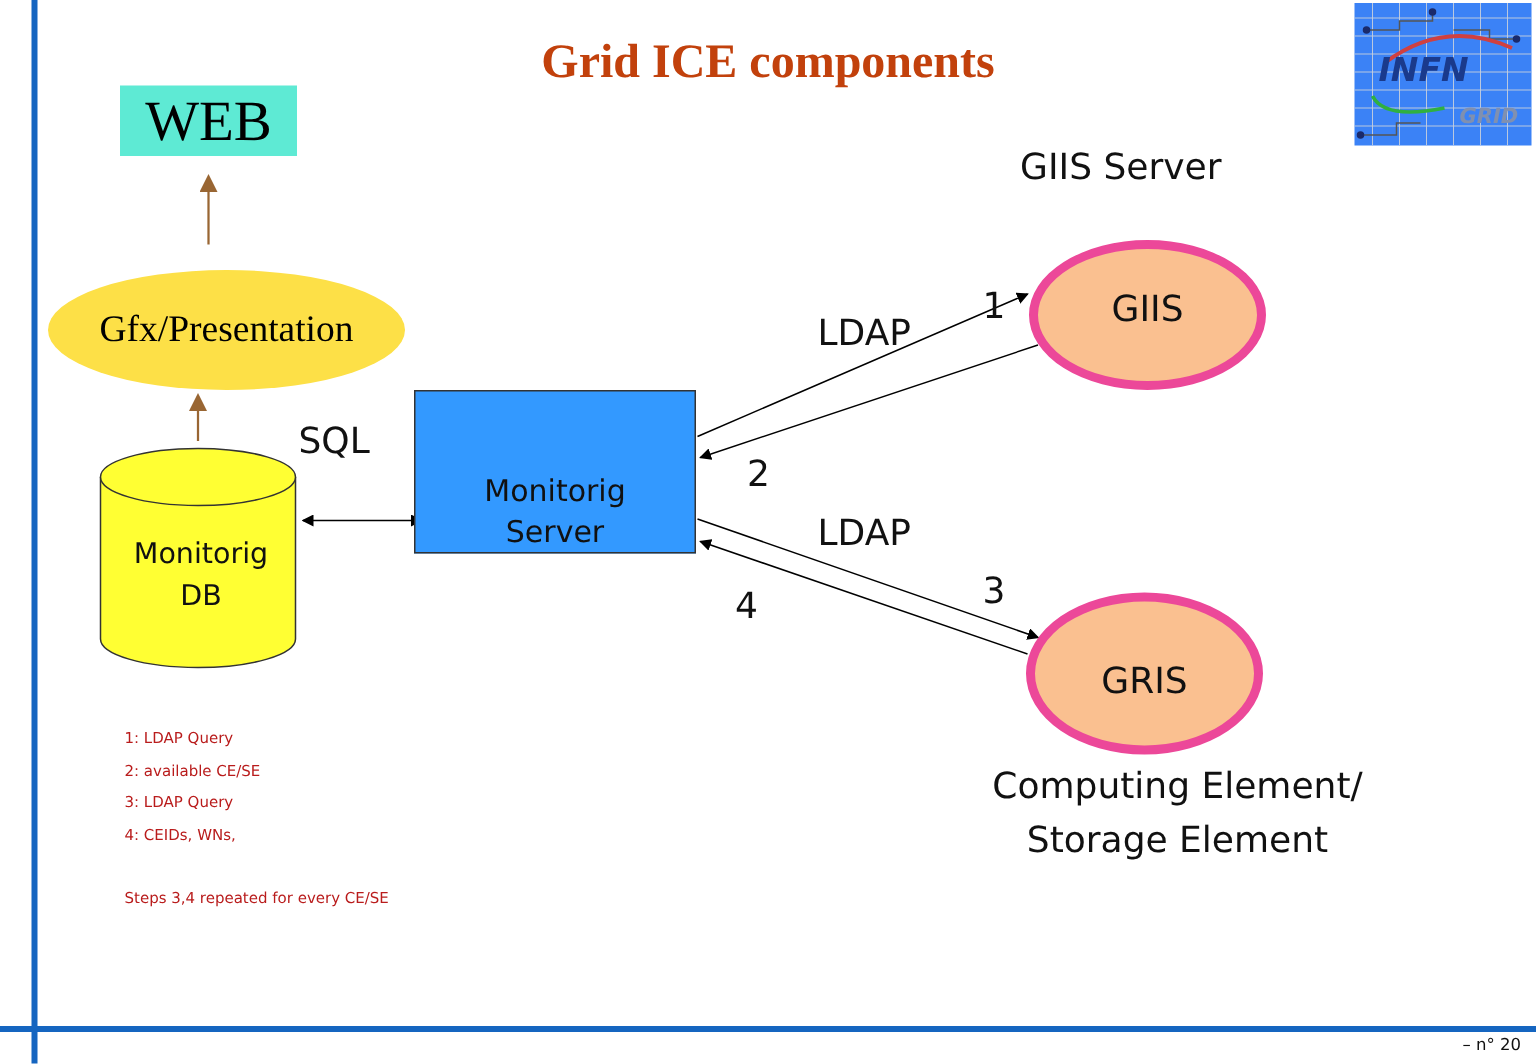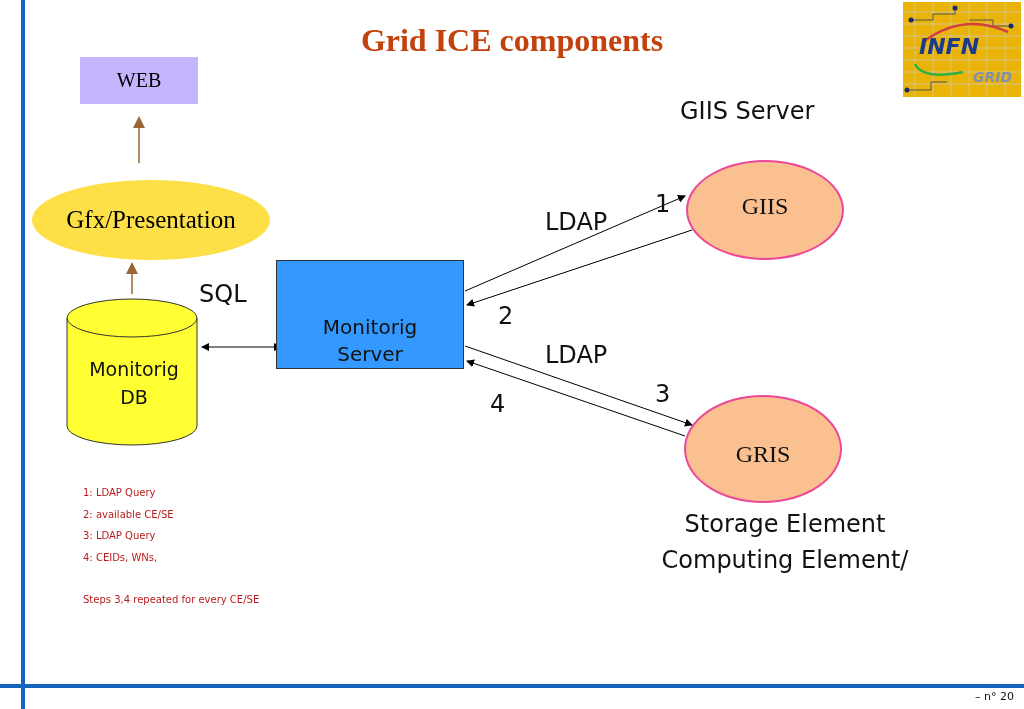--- a/index.html
+++ b/index.html
@@ -1,33 +1,33 @@
 <!DOCTYPE html>
 <html><head>
 <meta charset="utf-8">
 <style>
   html,body{margin:0;padding:0;background:#fff;}
   body{width:1024px;height:709px;position:relative;overflow:hidden;font-family:"DejaVu Sans",sans-serif;}
   .abs{position:absolute;}
   .vline{left:21px;top:0;width:4px;height:709px;background:#1565c0;}
   .hline{left:0;top:684px;width:1024px;height:4px;background:#1565c0;}
   .title{left:0;width:1024px;top:22px;text-align:center;font-family:"Liberation Serif",serif;font-weight:bold;font-size:32px;color:#c2410c;}
-  .web{left:80px;top:57px;width:118px;height:47px;background:#c4b5fd;color:#000;font-family:"Liberation Serif",serif;font-size:20px;display:flex;align-items:center;justify-content:center;}
+  .web{left:80px;top:57px;width:118px;height:47px;background:#5eead4;color:#000;font-family:"Liberation Serif",serif;font-size:38px;display:flex;align-items:center;justify-content:center;}
   .gfx{left:32px;top:180px;width:238px;height:80px;border-radius:50%;background:#fde047;display:flex;align-items:center;justify-content:center;font-family:"Liberation Serif",serif;font-size:25px;color:#000;}
   .server{left:276px;top:260px;width:188px;height:109px;background:#3399ff;border:1px solid #333;box-sizing:border-box;display:flex;align-items:flex-end;justify-content:center;text-align:center;font-size:20px;line-height:27px;color:#111;font-family:"DejaVu Sans",sans-serif;}
   .dblabel{left:66px;top:355px;width:136px;text-align:center;font-size:19px;line-height:28px;color:#111;}
-  .node{border-radius:50%;background:#fac090;border:2px solid #ec4899;box-sizing:border-box;display:flex;align-items:center;justify-content:center;font-size:24px;color:#111;font-family:Liberation Serif, serif;}
+  .node{border-radius:50%;background:#fac090;border:6px solid #ec4899;box-sizing:border-box;display:flex;align-items:center;justify-content:center;font-size:24px;color:#111;}
   .giis{left:686px;top:160px;width:158px;height:100px;padding-bottom:8px;}
   .gris{left:684px;top:395px;width:158px;height:108px;padding-top:10px;}
   .lbl{font-size:24px;color:#111;}
   .notes{left:65px;top:482px;font-size:10px;line-height:21.5px;color:#b91c1c;margin-left:18px;}
   .notes div{white-space:nowrap;}
   .footer{right:10px;top:690px;font-size:11px;color:#111;}
   svg{position:absolute;left:0;top:0;}
-  .logo{left:903px;top:2px;width:118px;height:95px;background:#eab308;}
+  .logo{left:903px;top:2px;width:118px;height:95px;background:#3b82f6;}
 </style>
 </head>
 <body>
 
 <div class="abs vline"></div>
 <div class="abs hline"></div>
 
 <div class="abs title">Grid ICE components</div>
 
 <div class="abs logo">
@@ -116,22 +116,22 @@
 <div class="abs node gris">GRIS</div>
 
 <div class="abs lbl" style="left:545px;top:208px;">LDAP</div>
 <div class="abs lbl" style="left:545px;top:341px;">LDAP</div>
 <div class="abs lbl" style="left:655px;top:190px;">1</div>
 <div class="abs lbl" style="left:498px;top:302px;">2</div>
 <div class="abs lbl" style="left:655px;top:380px;">3</div>
 <div class="abs lbl" style="left:490px;top:390px;">4</div>
 
 <div class="abs lbl" style="left:620px;top:506px;width:330px;text-align:center;line-height:36px;">
+  <div>Computing Element/</div>
   <div>Storage Element</div>
-  <div>Computing Element/</div>
 </div>
 
 <div class="abs notes">
   <div>1: LDAP Query</div>
   <div>2: available CE/SE</div>
   <div>3: LDAP Query</div>
   <div>4: CEIDs, WNs,</div>
   <div style="height:21px;"></div>
   <div>Steps 3,4 repeated for every CE/SE</div>
 </div>

